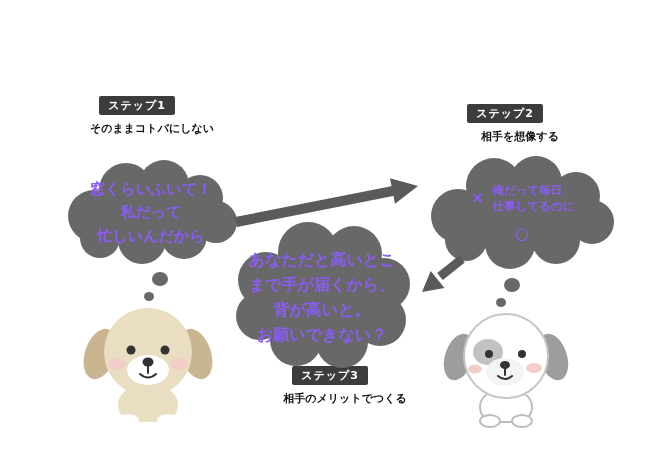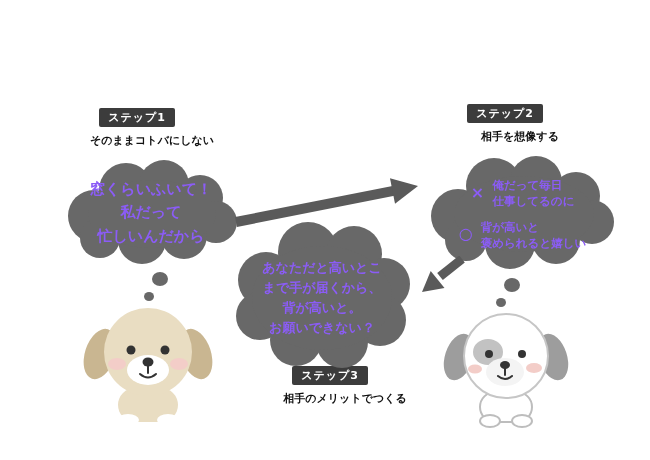--- a/index.html
+++ b/index.html
@@ -16,38 +16,38 @@
   .caption { font-size:11px; font-weight:bold; color:#111111; margin-top:6px; white-space:nowrap;margin-left:30px; }
 
   .bubble { position:absolute; }
   .bubble svg { position:absolute; left:0; top:0; width:100%; height:100%; }
   .bubble-text {
     position:absolute; inset:0; display:flex; flex-direction:column;
     align-items:center; justify-content:center; color:#8b5cf6; font-weight:bold;
     text-align:center; z-index:2;
   }
   .bubble-left .bubble-text { font-size:15px; line-height:1.55; }
-  .bubble-center .bubble-text { font-size:13px; line-height:1.55; }
+  .bubble-center .bubble-text { font-size:16px; line-height:1.55; }
   .bubble-right .bubble-text { font-size:11.5px; line-height:1.4; gap:9px; }
   .mark-row { display:flex; align-items:center; gap:7px; }
   .mark { font-size:16px; font-weight:bold; width:16px; text-align:center; }
   .mark-lines { text-align:left; }
   .mark-lines span { display:block; }
 
   .dot { position:absolute; background:#686868; border-radius:50%; }
 
   .arrow { position:absolute; }
   .dog { position:absolute; }
 </style>
 </head>
 <body>
 
 <div id="stage">
 
-  <div class="step-group" style="left:63px; top:108px; width:148px;">
+  <div class="step-group" style="left:63px; top:96px; width:148px;">
     <div class="badge">ステップ1</div>
     <div class="caption">そのままコトバにしない</div>
   </div>
 
   <div class="step-group" style="left:435px; top:104px; width:140px;">
     <div class="badge">ステップ2</div>
     <div class="caption">相手を想像する</div>
   </div>
 
   <div class="step-group" style="left:255px; top:366px; width:150px;">
@@ -95,24 +95,20 @@
     <div class="bubble-text">
       <div class="mark-row">
         <span class="mark">×</span>
         <span class="mark-lines">
           <span>俺だって毎日</span>
           <span>仕事してるのに</span>
         </span>
       </div>
       <div class="mark-row">
         <span class="mark">○</span>
-        <span class="mark-lines">
-          <span>背が高いと</span>
-          <span>褒められると嬉しい</span>
-        </span>
       </div>
     </div>
   </div>
   <div class="dot" style="left:504px; top:278px; width:16px; height:14px;"></div>
   <div class="dot" style="left:496px; top:298px; width:10px; height:9px;"></div>
 
   <div class="bubble bubble-center" style="left:226px; top:220px; width:192px; height:156px;">
     <svg viewBox="0 0 192 156">
       <g fill="#686868">
         <circle cx="40" cy="60" r="28"></circle>

